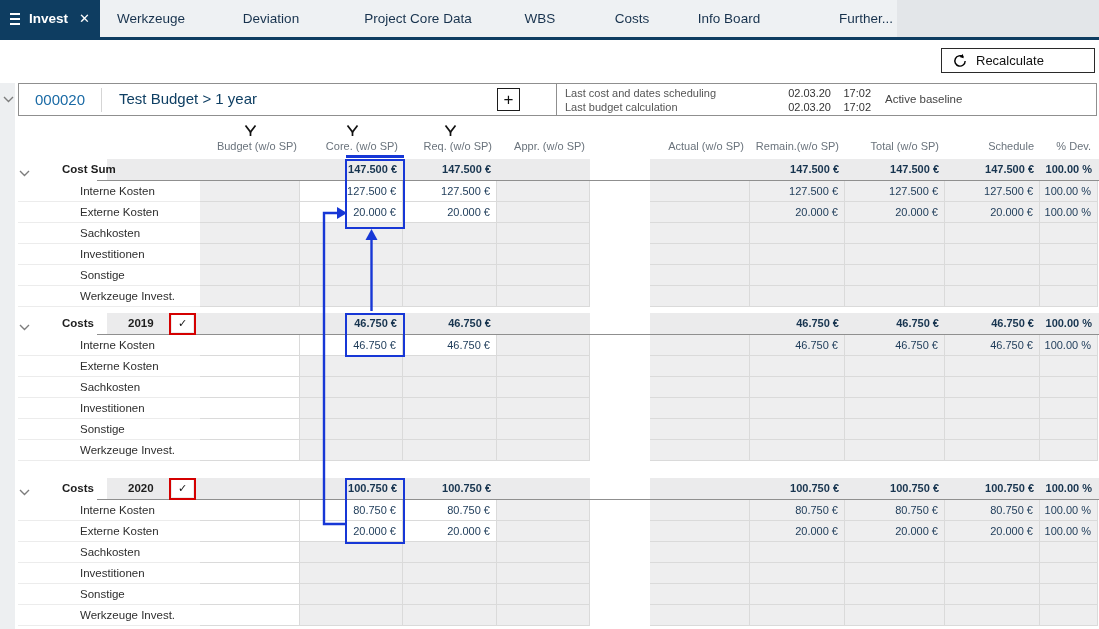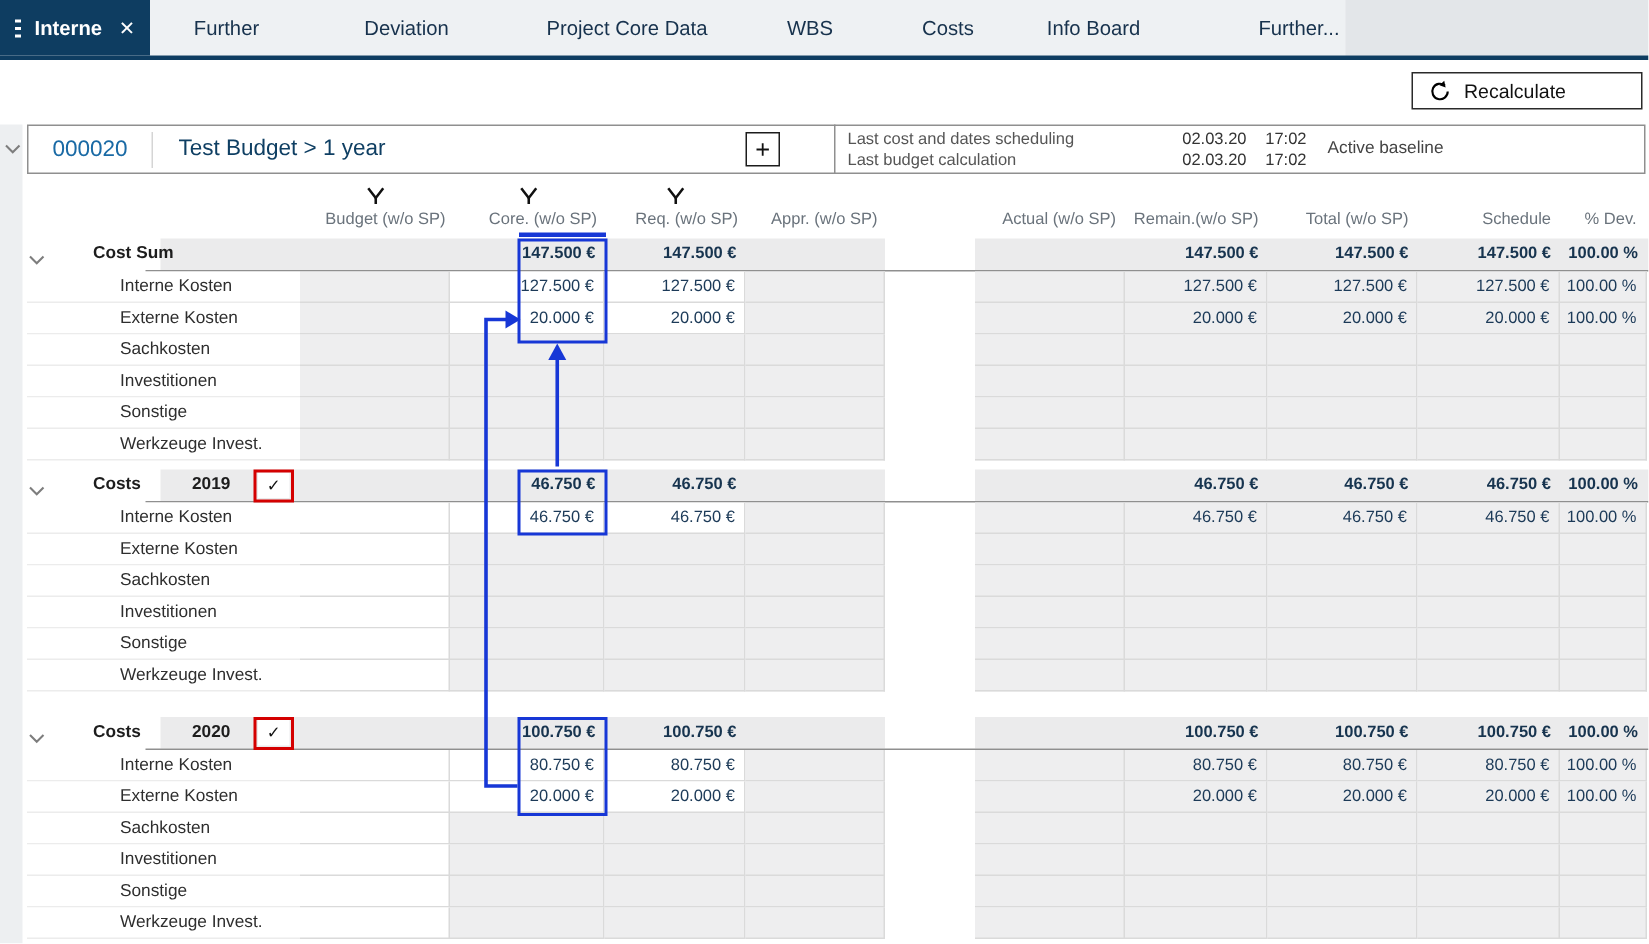--- a/index.html
+++ b/index.html
@@ -80,24 +80,24 @@
 <body>
 
 <div class="abs tabbar"></div>
 <div class="abs tabbar-dark"></div>
 <div class="abs tab-active">
   <span class="burger">
       <span></span>
       <span></span>
       <span></span>
     </span>
-  <span>Interne</span>
+  <span>Invest</span>
   <span class="tab-x">✕</span>
 </div>
-<div class="abs tab" style="left:151px">Further</div>
+<div class="abs tab" style="left:151px">Werkzeuge</div>
 <div class="abs tab" style="left:271px">Deviation</div>
 <div class="abs tab" style="left:418px">Project Core Data</div>
 <div class="abs tab" style="left:540px">WBS</div>
 <div class="abs tab" style="left:632px">Costs</div>
 <div class="abs tab" style="left:729px">Info Board</div>
 <div class="abs tab" style="left:866px">Further...</div>
 <div class="abs navline"></div>
 
 <div class="abs toolbar"></div>
 <div class="abs btn-recalc">

